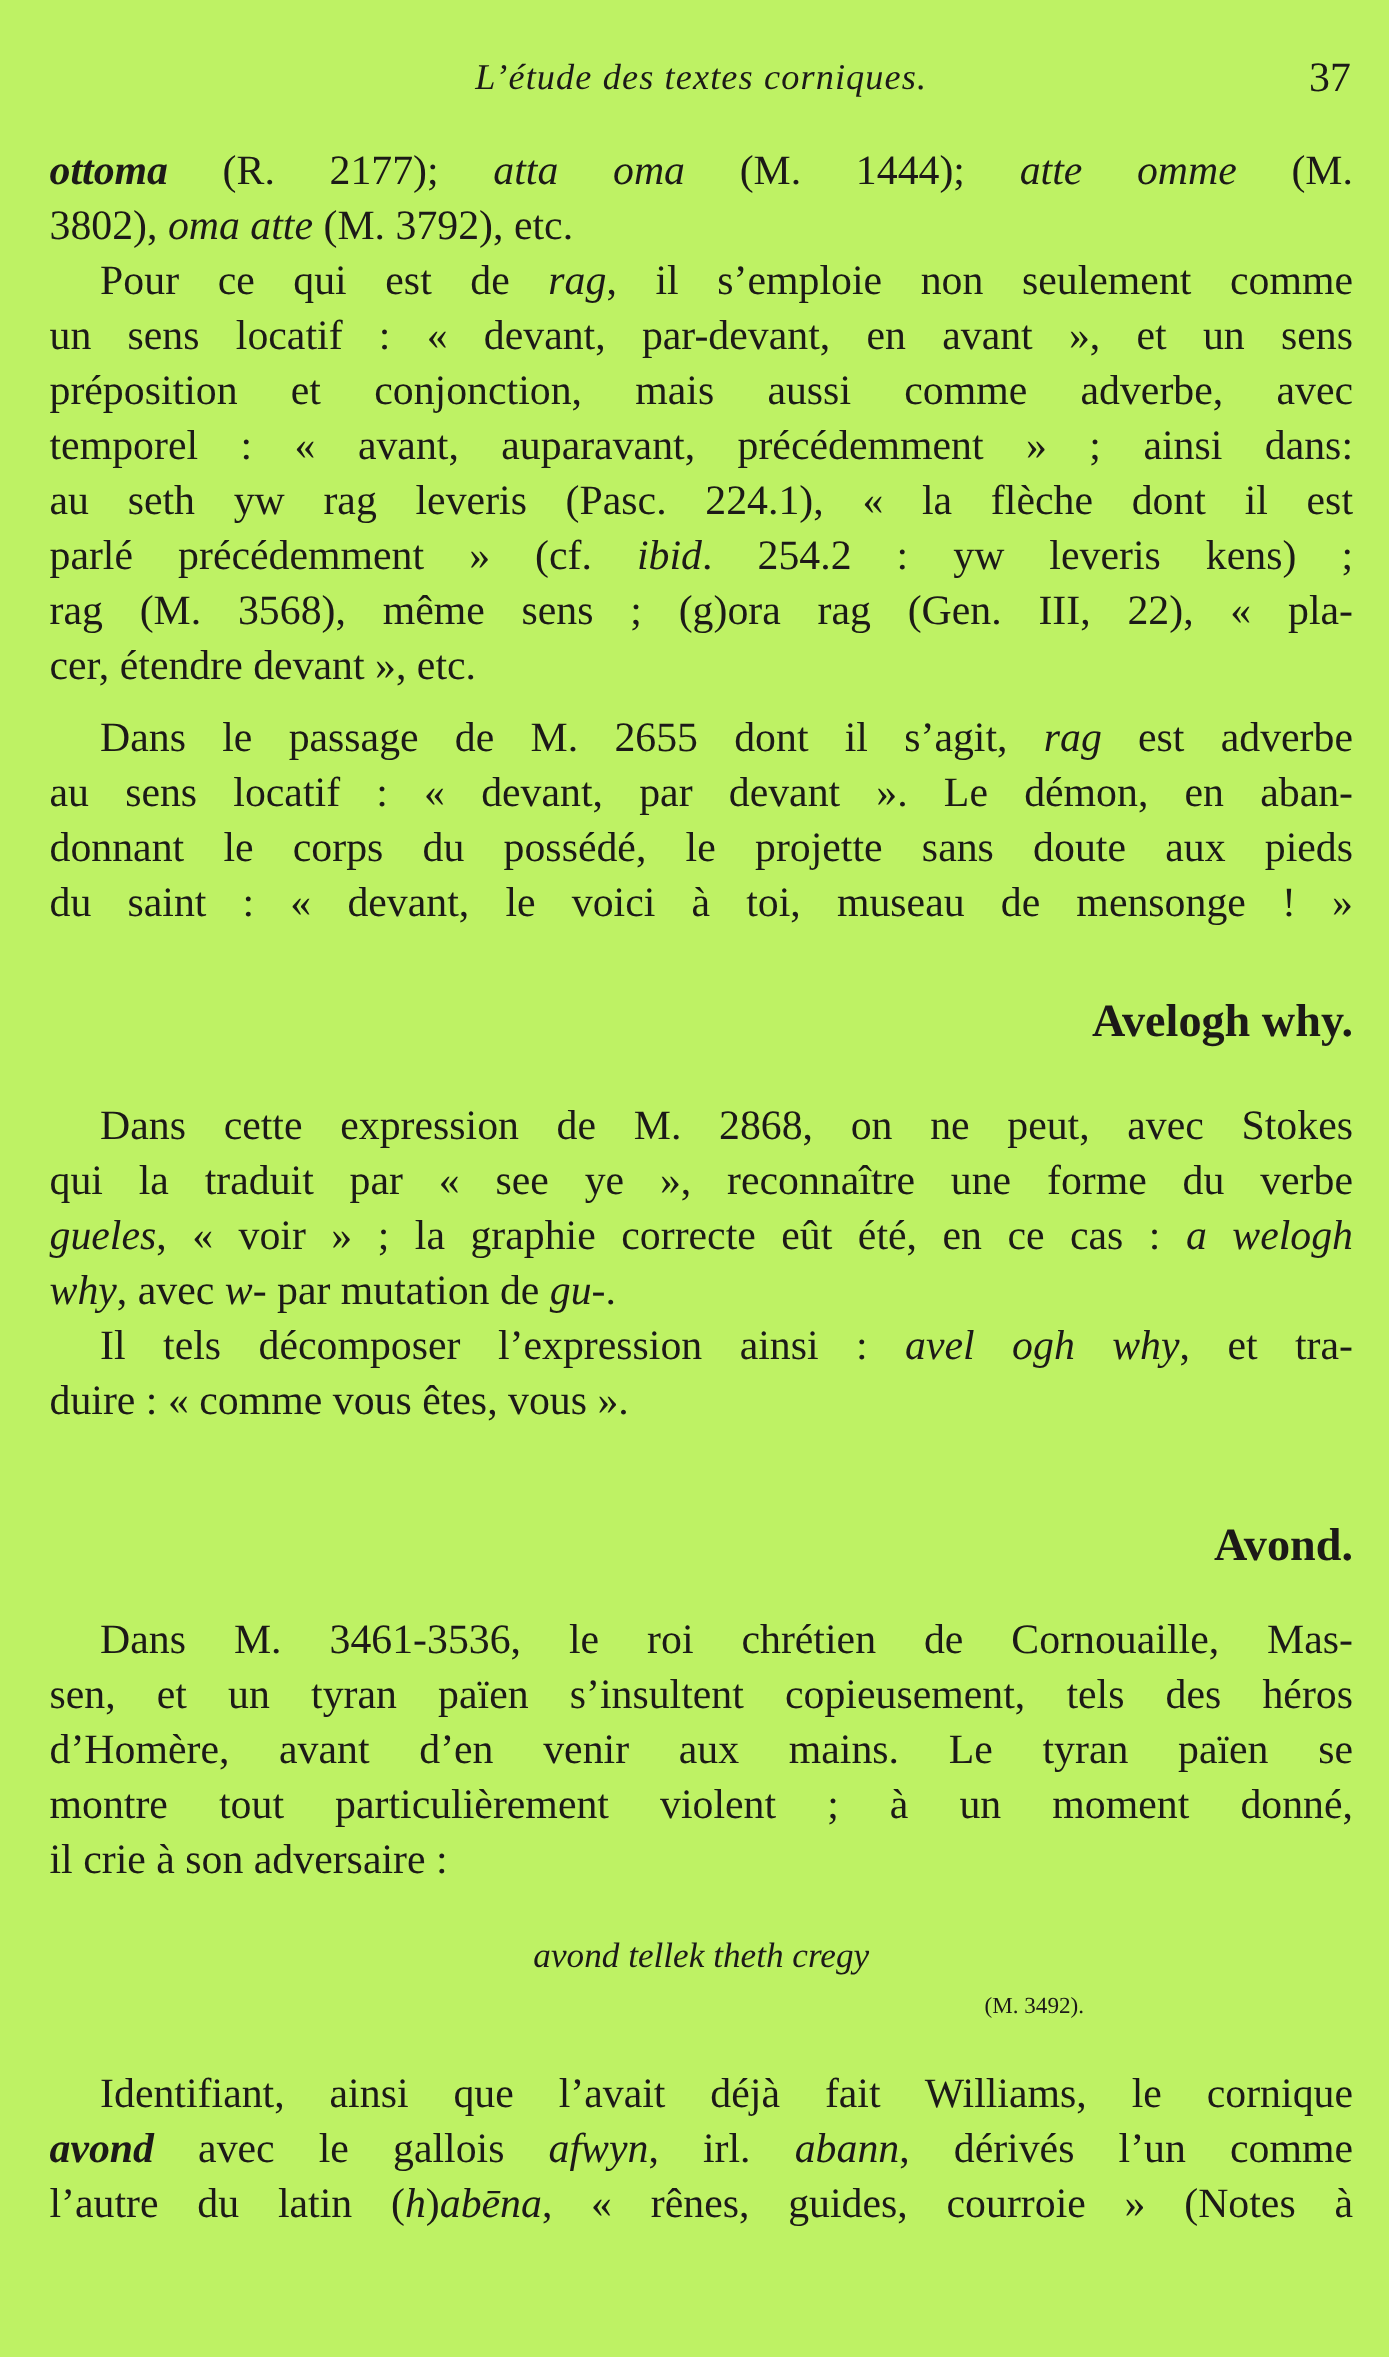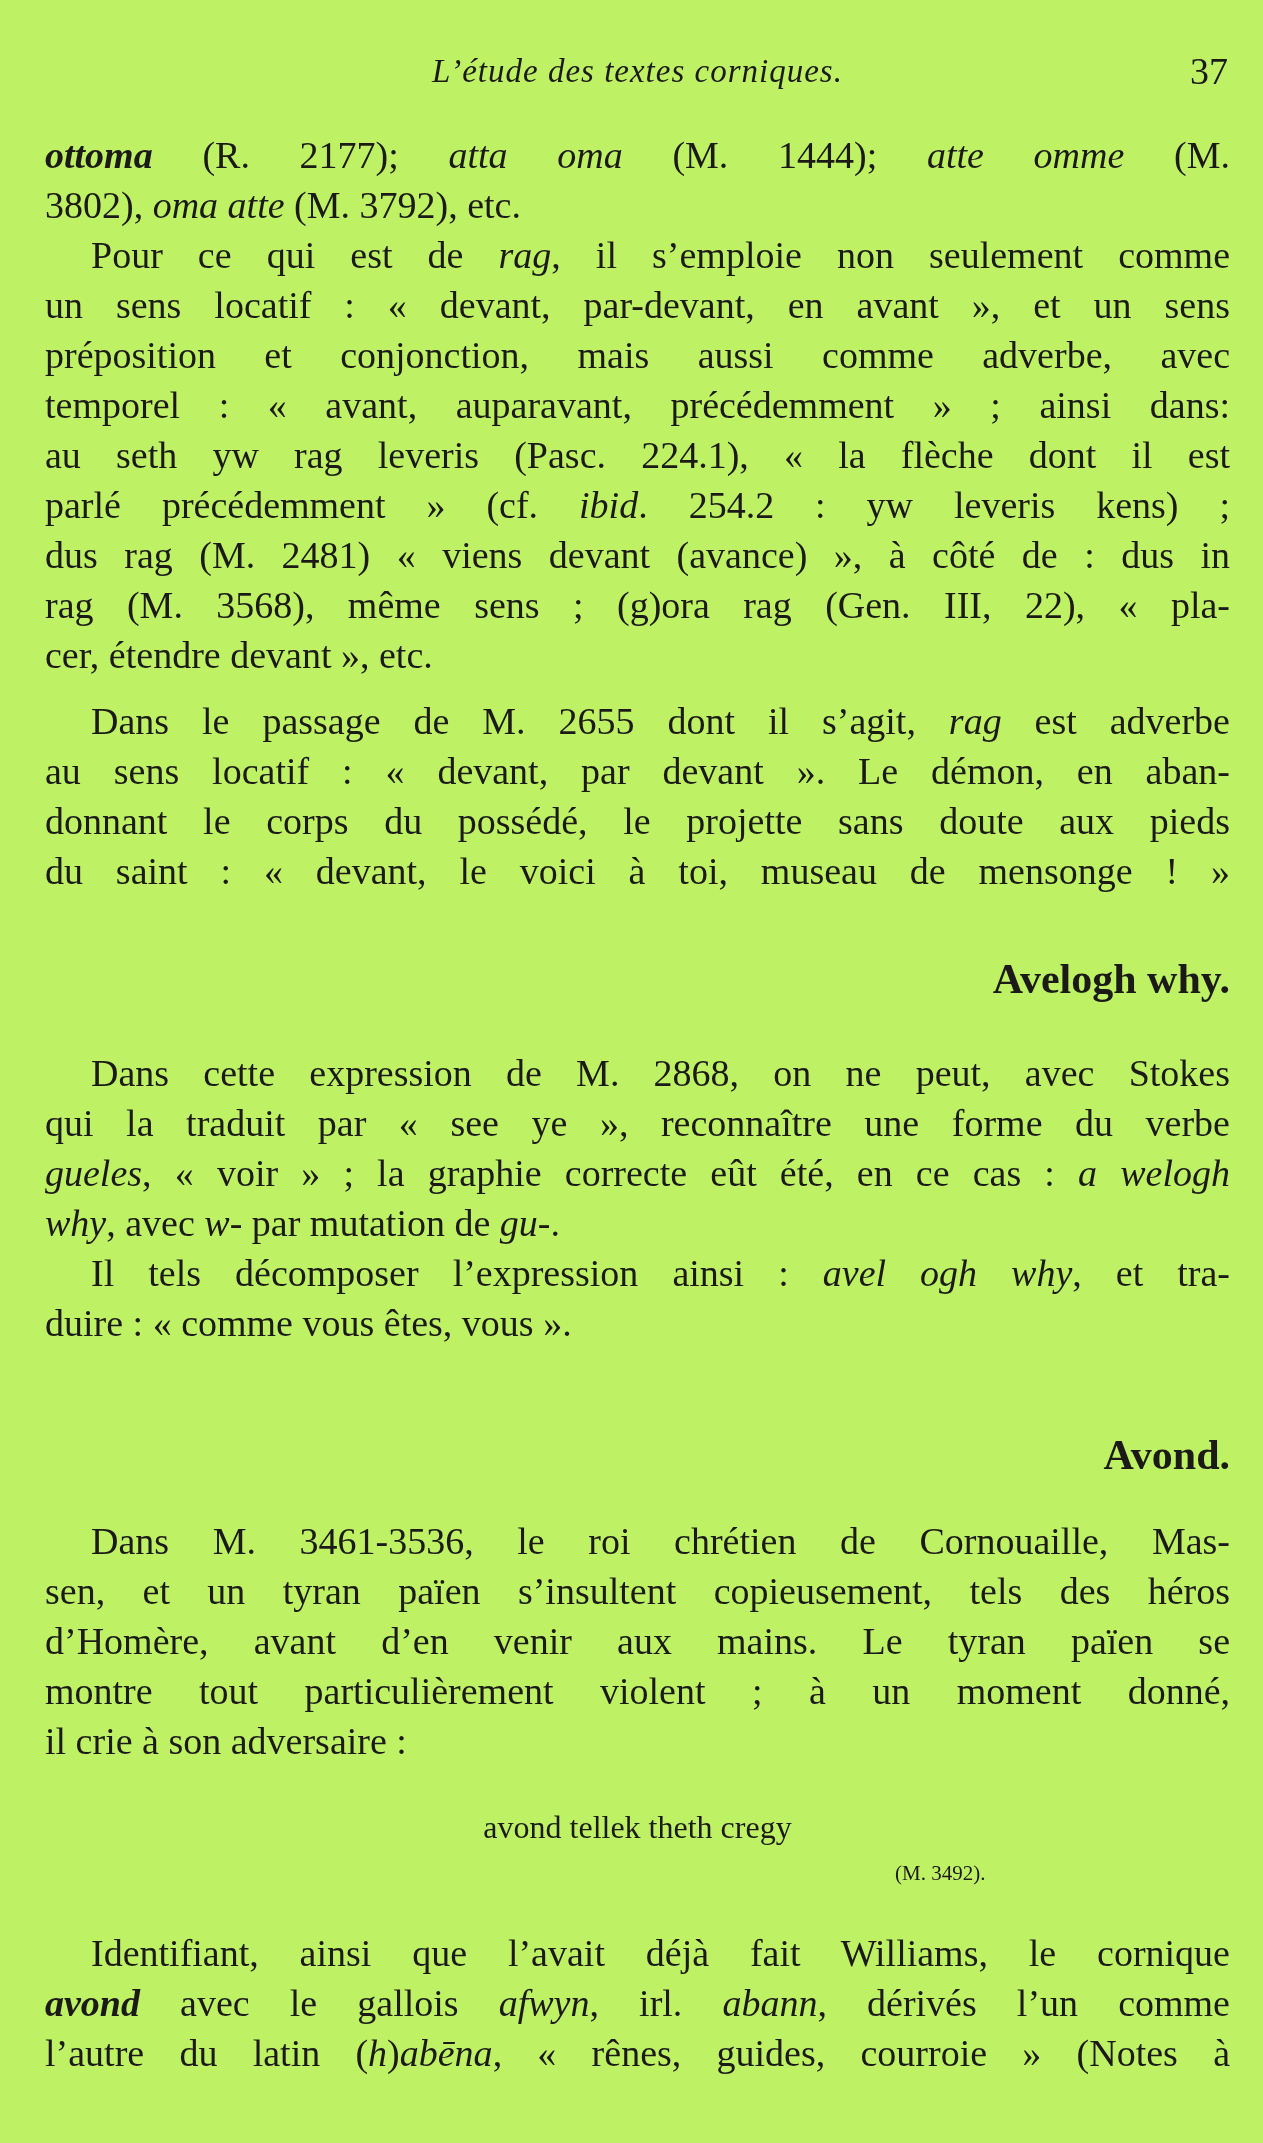--- a/index.html
+++ b/index.html
@@ -67,21 +67,21 @@
   }
   .citation {
     font-size: 21px;
     line-height: 42px;
     padding-left: 850px;
   }
   
   #content > div:nth-child(3)  { margin-top: 16px; }              
   #content > div:nth-child(4)  { margin: 58px 0 44px; }           
   #content > div:nth-child(7)  { margin: 82px 0 36px; }           
-  #content > div:nth-child(9)  { margin-top: 40px; }              
+  #content > div:nth-child(9)  { margin-top: 40px; font-style: italic; }              
   #content > div:nth-child(10) { margin-top: 4px; }               
   #content > div:nth-child(11) { margin-top: 34px; }              
 </style>
 </head>
 <body>
 
 <div class="page">
   <div class="running-header">
     <span class="header-title">L’étude des textes corniques.</span>
     <span class="page-number">37</span>
@@ -91,21 +91,20 @@
         <div class="line"><span class="bit">ottoma</span><span> (R. 2177); </span><span class="it">atta oma</span><span> (M. 1444); </span><span class="it">atte omme</span><span> (M.</span></div>
         <div class="line natural"><span>3802), </span><span class="it">oma atte</span><span> (M. 3792), etc.</span></div>
       </div>
       <div class="para">
         <div class="line indent"><span>Pour ce qui est de </span><span class="it">rag</span><span>, il s’emploie non seulement comme</span></div>
         <div class="line"><span>un sens locatif : « devant, par-devant, en avant », et un sens</span></div>
         <div class="line"><span>préposition et conjonction, mais aussi comme adverbe, avec</span></div>
         <div class="line"><span>temporel : « avant, auparavant, précédemment » ; ainsi dans:</span></div>
         <div class="line"><span>au seth yw rag leveris (Pasc. 224.1), « la flèche dont il est</span></div>
         <div class="line"><span>parlé précédemment » (cf. </span><span class="it">ibid</span><span>. 254.2 : yw leveris kens) ;</span></div>
-        <div class="line"><span>dus rag (M. 2481) « viens devant (avance) », à côté de : dus in</span></div>
         <div class="line"><span>rag (M. 3568), même sens ; (g)ora rag (Gen. III, 22), « pla-</span></div>
         <div class="line natural"><span>cer, étendre devant », etc.</span></div>
       </div>
       <div class="para">
         <div class="line indent"><span>Dans le passage de M. 2655 dont il s’agit, </span><span class="it">rag</span><span> est adverbe</span></div>
         <div class="line"><span>au sens locatif : « devant, par devant ». Le démon, en aban-</span></div>
         <div class="line"><span>donnant le corps du possédé, le projette sans doute aux pieds</span></div>
         <div class="line"><span>du saint : « devant, le voici à toi, museau de mensonge ! »</span></div>
       </div>
       <div class="heading">Avelogh why.</div>

